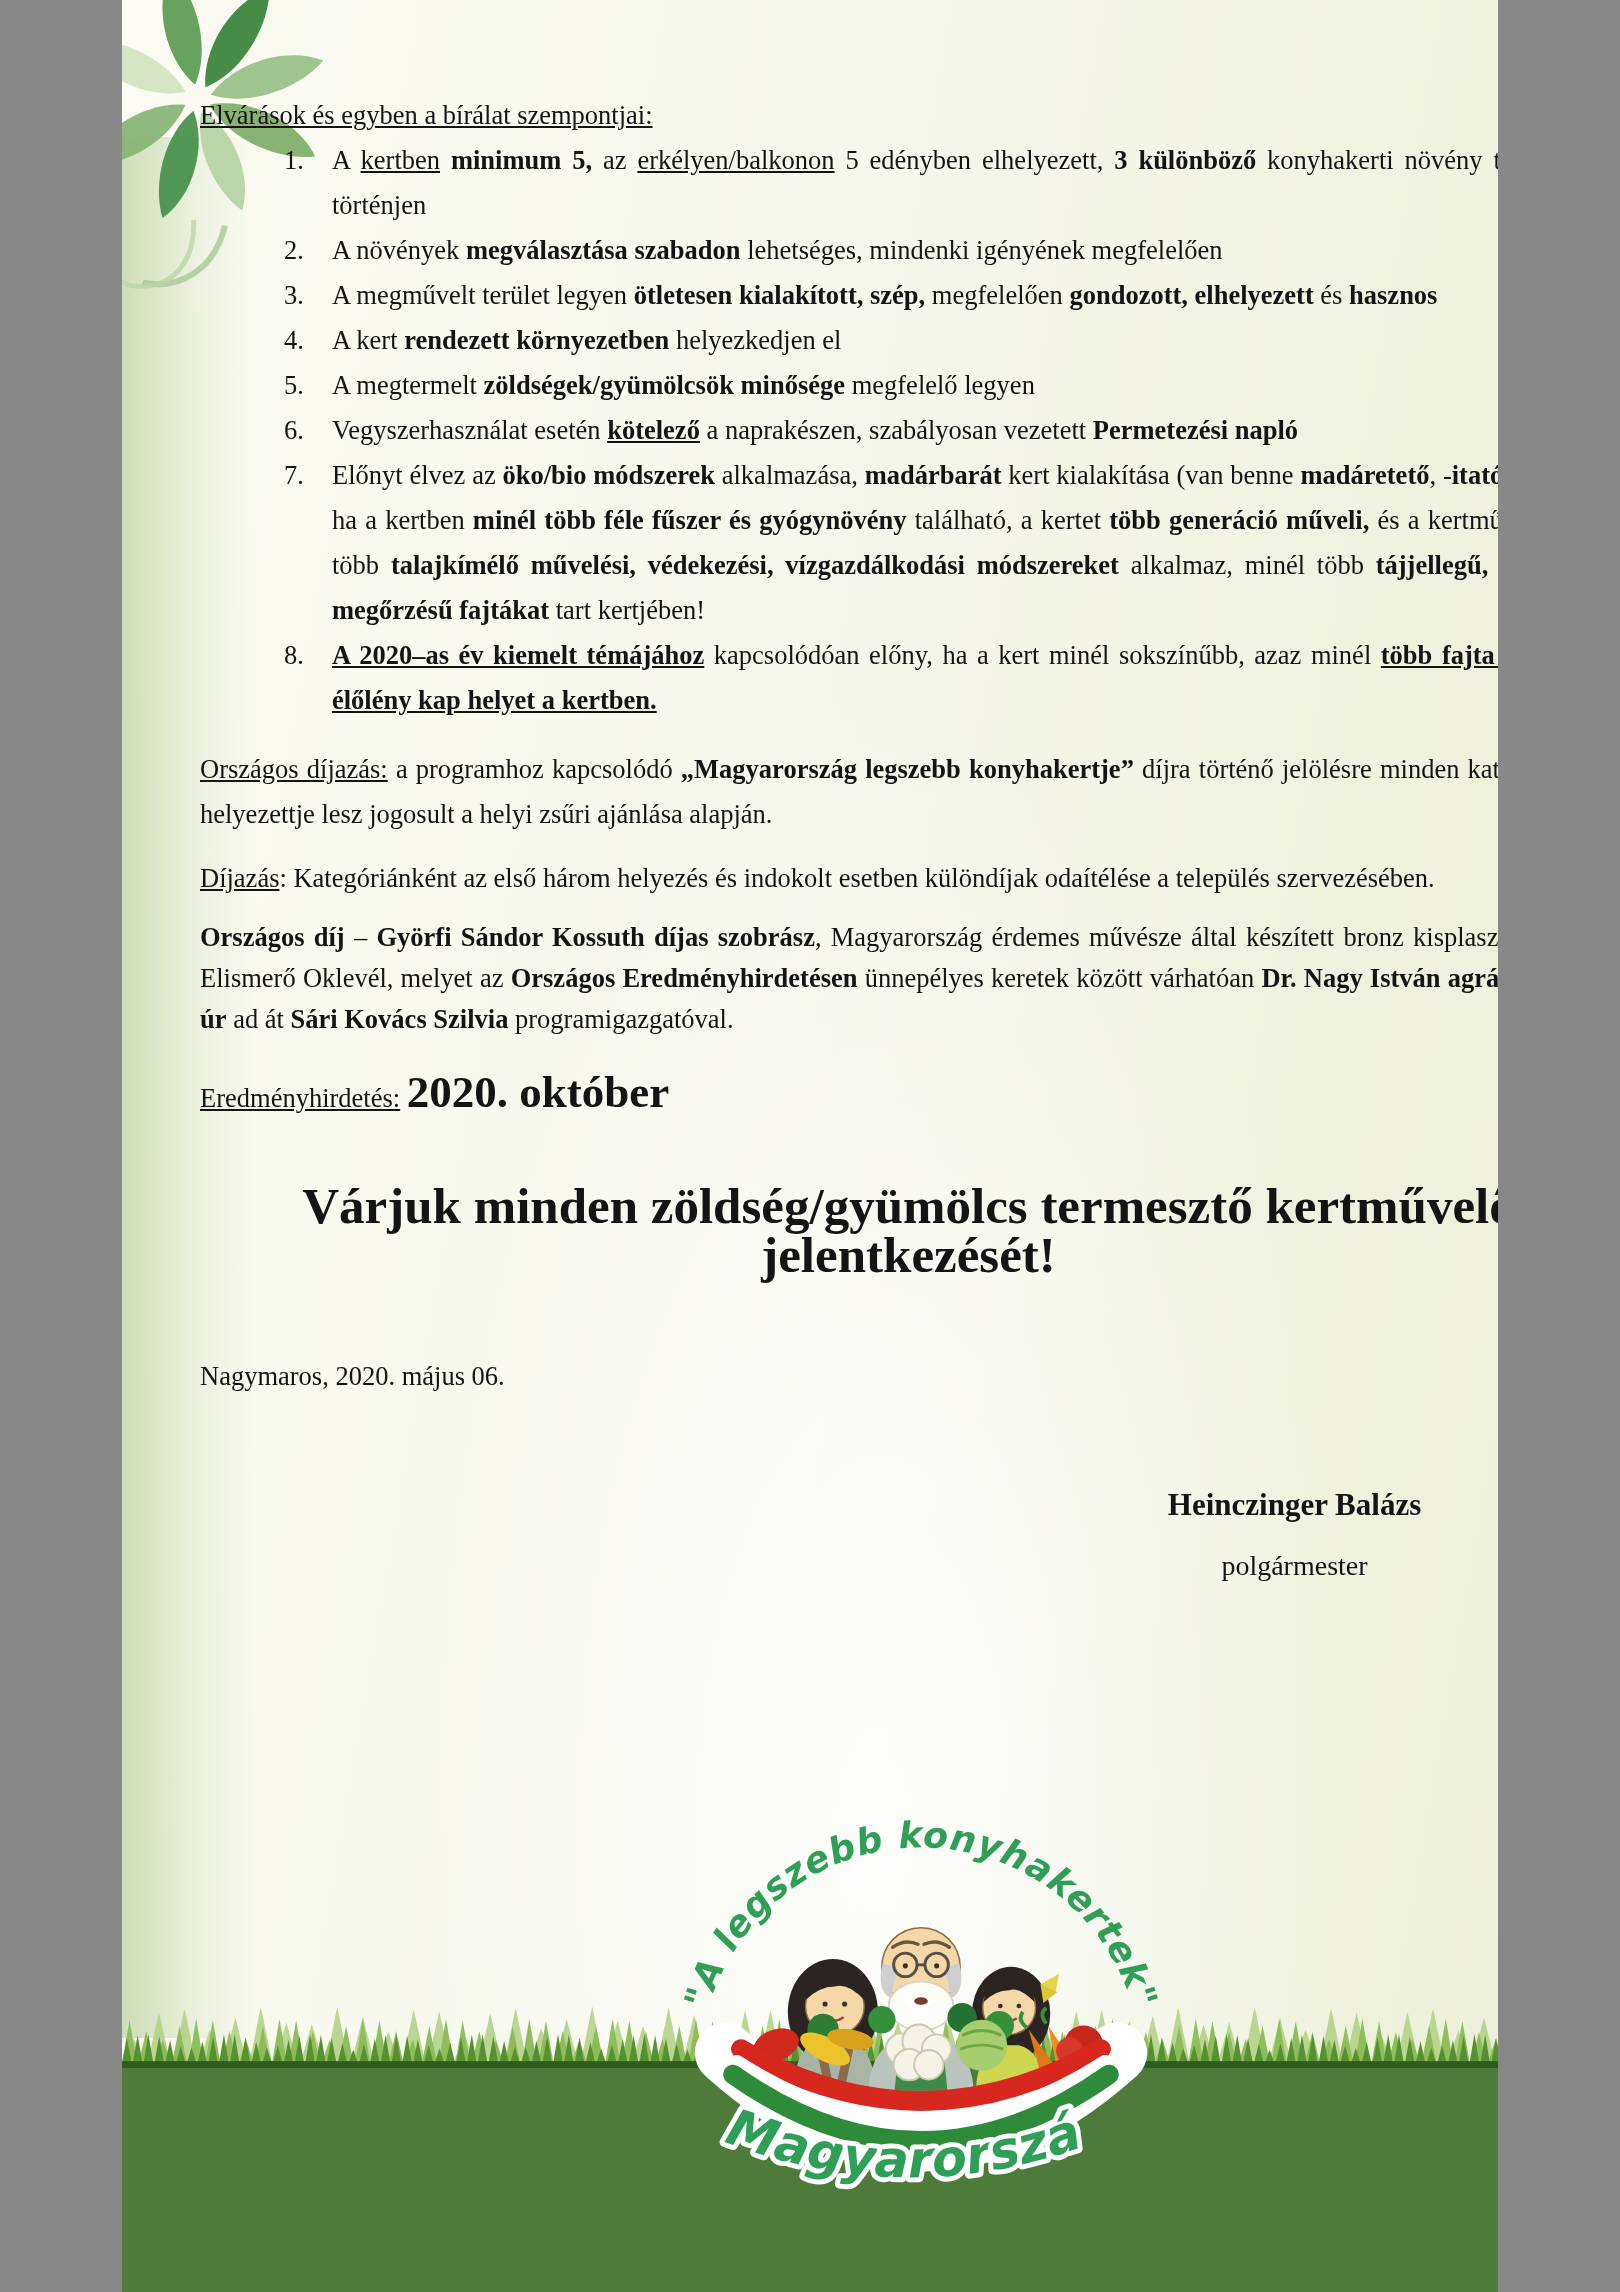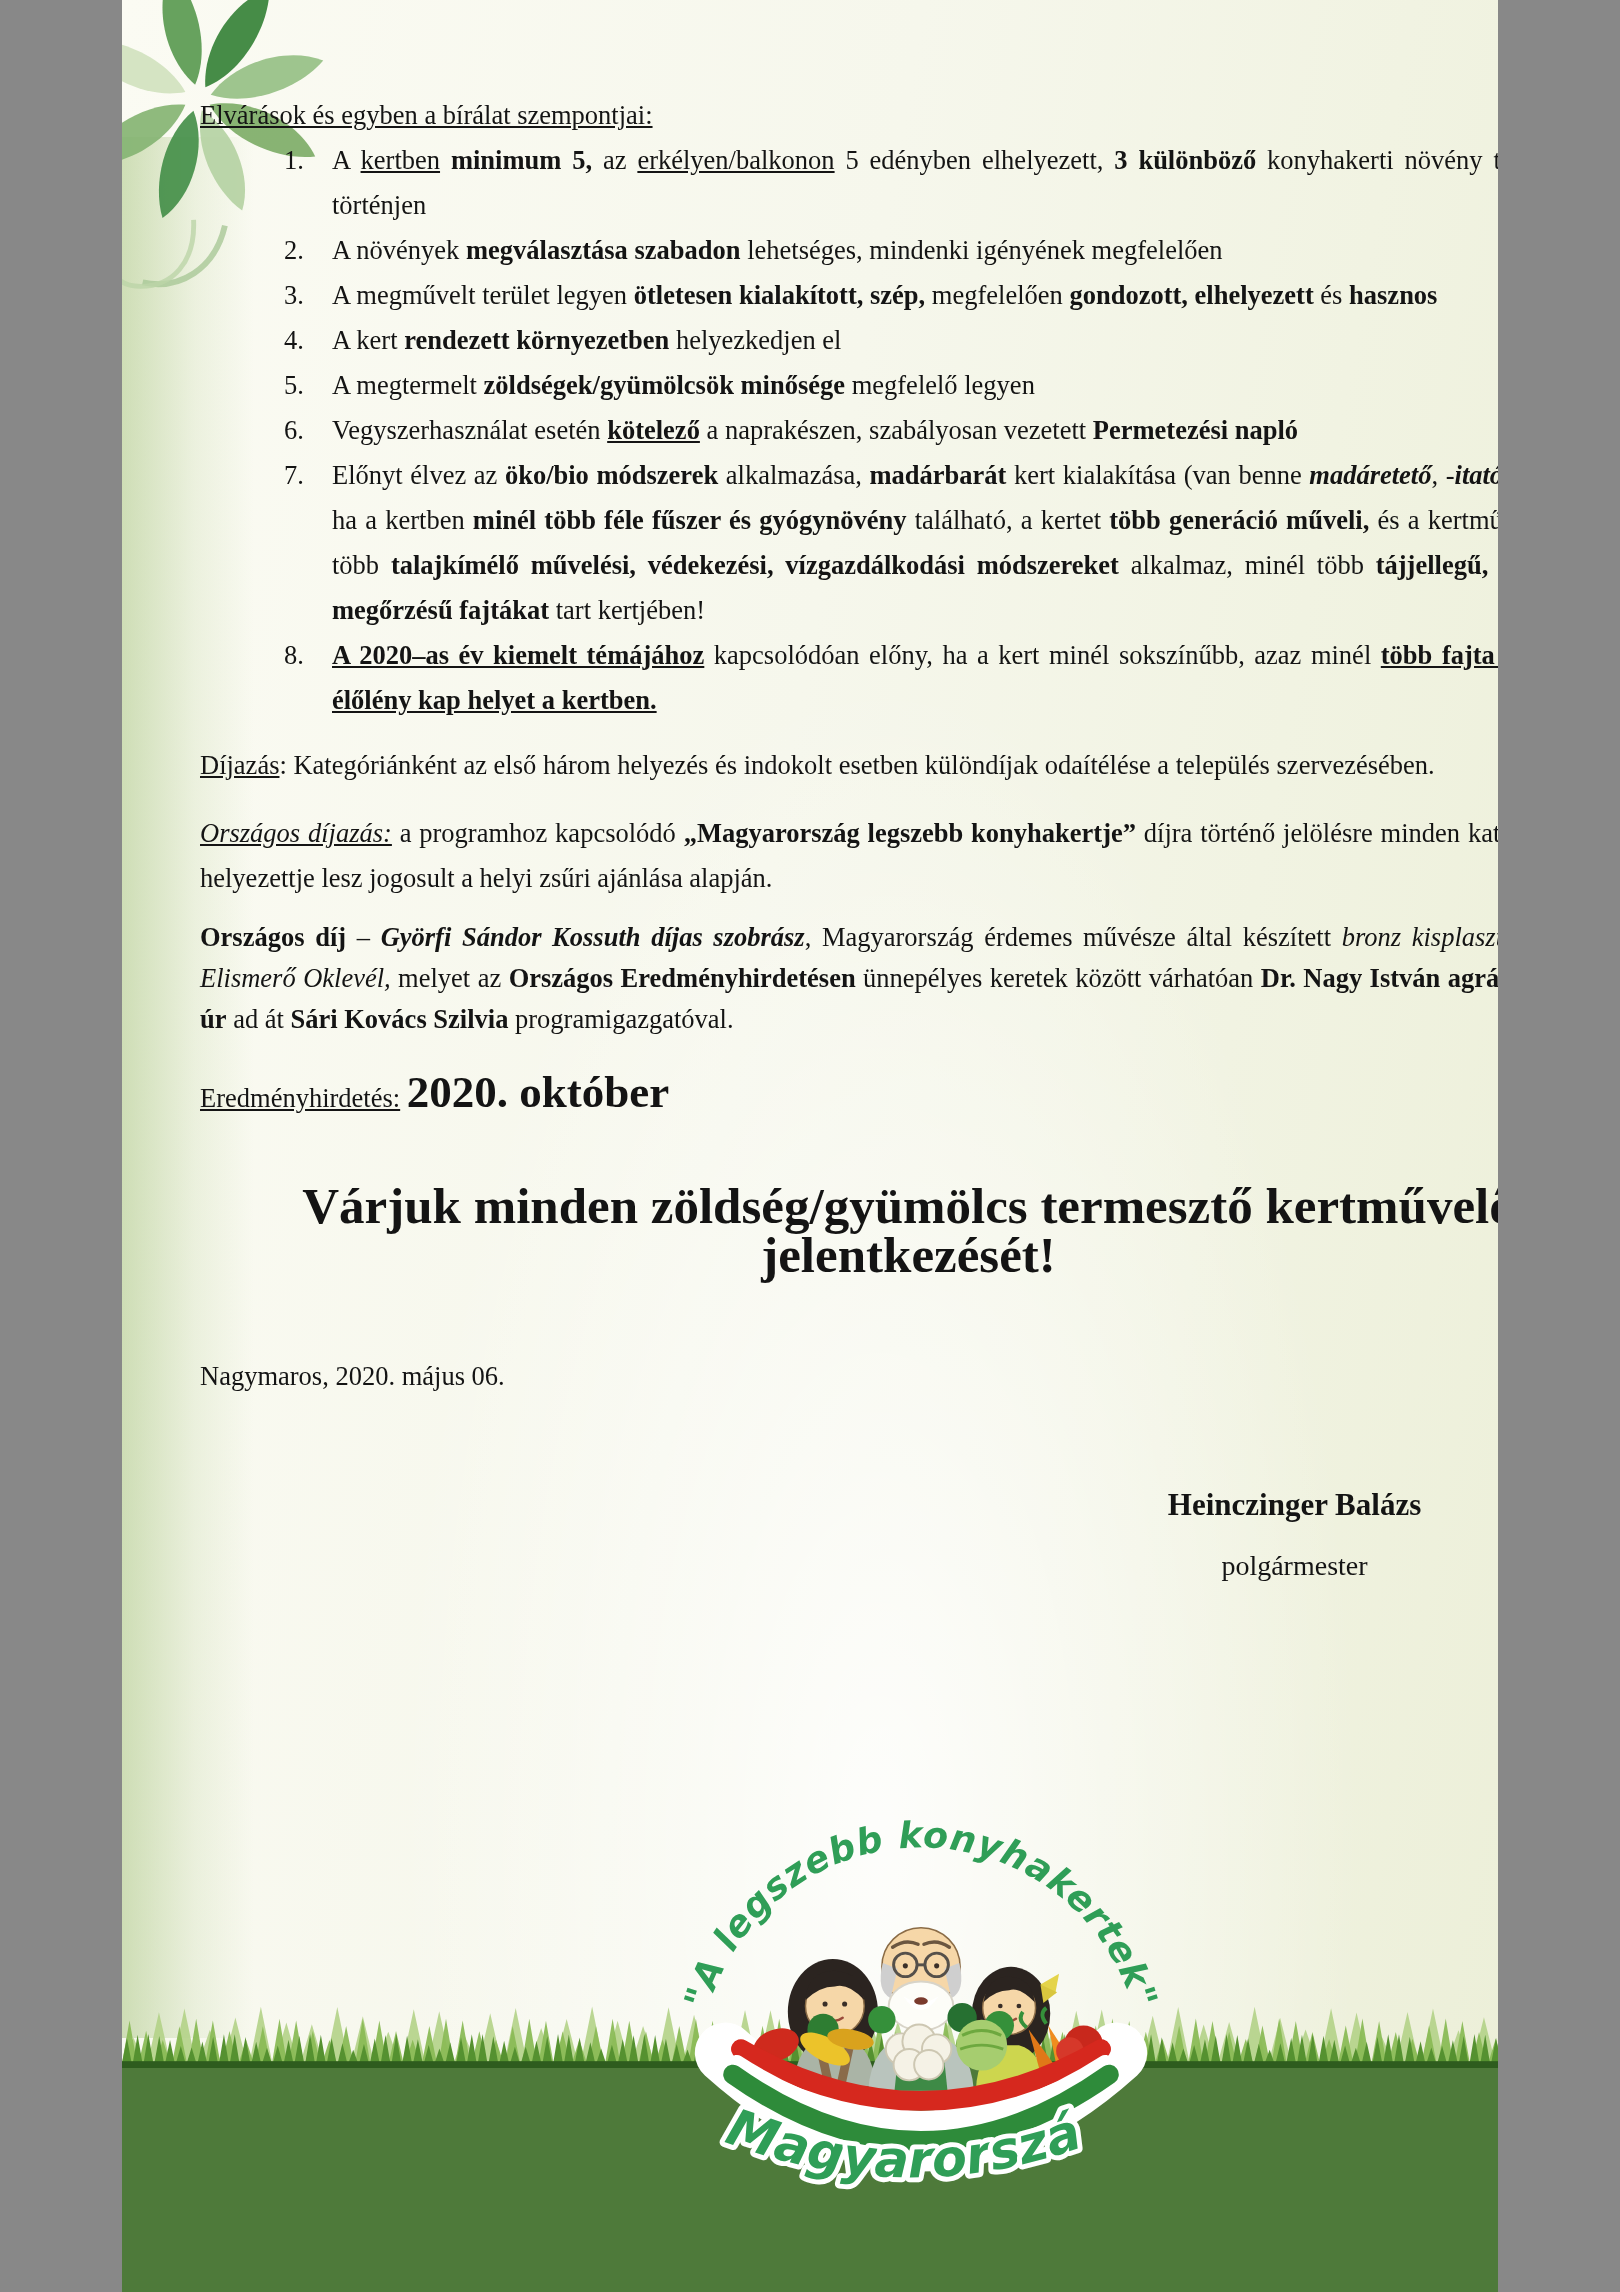--- a/index.html
+++ b/index.html
@@ -12,21 +12,21 @@
   .streak{position:absolute;left:0;top:137px;width:132px;height:1901px;z-index:1;pointer-events:none;
           background:linear-gradient(to right, rgba(170,198,132,.55), rgba(170,198,132,.18) 55%, rgba(170,198,132,0));}
   .flower-tl{position:absolute;left:-44px;top:-37px;width:333px;height:353px;z-index:1;}
   .flower-r{position:absolute;left:1458px;top:784px;width:162px;height:372px;z-index:1;}
   .grass{position:absolute;left:0;top:1990px;width:1620px;height:78px;z-index:3;}
   .band{position:absolute;left:0;top:2063px;width:1620px;height:229px;z-index:2;background:#4e7a3a;}
   .logo{position:absolute;left:554px;top:1818px;width:490px;height:421px;z-index:4;}
   
   .content{position:absolute;left:0;top:0;width:1620px;box-sizing:border-box;
            padding:93px 125px 0 78px;font-size:26.5px;line-height:45px;text-align:justify;z-index:2;}
-  .b{font-weight:bold}.i{font-style:italic}.u{text-decoration:underline}
+  .b{font-weight:bold}.i{}.u{text-decoration:underline}
   .heading{text-decoration:underline;text-align:left;}
   ol.criteria{list-style:none;margin:0;padding:0;}
   ol.criteria li{position:relative;padding-left:132px;}
   ol.criteria .num{position:absolute;left:84px;top:0;width:45px;text-align:left;}
   .para{margin:0;}
   .p-dijazas{margin-top:19.6px;}
   .p-orsz-dijazas{margin-top:23.5px;}
   .p-orsz-dij{margin-top:15.7px;line-height:41px;}
   .p-kertek{margin-top:25.5px;}
   .eredmeny{margin-top:23.5px;line-height:59px;}
@@ -83,22 +83,22 @@
         <li><span class="num">1.</span><span class="li-text"><span>A </span><span class="u">kertben</span><span> </span><span class="b">minimum 5,</span><span> az </span><span class="u">erkélyen/balkonon</span><span> 5 edényben elhelyezett, </span><span class="b">3 különböző</span><span> konyhakerti növény termesztése történjen</span></span></li>
         <li><span class="num">2.</span><span class="li-text"><span>A növények </span><span class="b">megválasztása szabadon</span><span> lehetséges, mindenki igényének megfelelően</span></span></li>
         <li><span class="num">3.</span><span class="li-text"><span>A megművelt terület legyen </span><span class="b">ötletesen kialakított, szép,</span><span> megfelelően </span><span class="b">gondozott, elhelyezett</span><span> és </span><span class="b">hasznos</span></span></li>
         <li><span class="num">4.</span><span class="li-text"><span>A kert </span><span class="b">rendezett környezetben</span><span> helyezkedjen el</span></span></li>
         <li><span class="num">5.</span><span class="li-text"><span>A megtermelt </span><span class="b">zöldségek/gyümölcsök minősége</span><span> megfelelő legyen</span></span></li>
         <li><span class="num">6.</span><span class="li-text"><span>Vegyszerhasználat esetén </span><span class="b u">kötelező</span><span> a naprakészen, szabályosan vezetett </span><span class="b">Permetezési napló</span></span></li>
         <li><span class="num">7.</span><span class="li-text"><span>Előnyt élvez az </span><span class="b">öko/bio módszerek</span><span> alkalmazása, </span><span class="b">madárbarát</span><span> kert kialakítása (van benne </span><span class="b i">madáretető</span><span>, -</span><span class="b i">itató</span><span>, és </span><span class="b i">–odú),</span><span> ha a kertben </span><span class="b">minél több féle fűszer és gyógynövény</span><span> található, a kertet </span><span class="b">több generáció műveli,</span><span> és a kertművelő minél több </span><span class="b">talajkímélő művelési, védekezési, vízgazdálkodási módszereket</span><span> alkalmaz, minél több </span><span class="b">tájjellegű, régi, saját megőrzésű fajtákat</span><span> tart kertjében!</span></span></li>
         <li><span class="num">8.</span><span class="li-text"><span class="b u">A 2020–as év kiemelt témájához</span><span> kapcsolódóan előny, ha a kert minél sokszínűbb, azaz minél </span><span class="b u">több fajta növény és élőlény kap helyet a kertben.</span></span></li>
       </ol>
 
+    <p class="para p-orsz-dijazas"><span class="i u">Országos díjazás:</span><span> a programhoz kapcsolódó </span><span class="b">„Magyarország legszebb konyhakertje”</span><span> díjra történő jelölésre minden kategória első helyezettje lesz jogosult a helyi zsűri ajánlása alapján.</span></p>
     <p class="para p-dijazas"><span class="u">Díjazás</span><span>: Kategóriánként az első három helyezés és indokolt esetben különdíjak odaítélése a település szervezésében.</span></p>
-    <p class="para p-orsz-dijazas"><span class="i u">Országos díjazás:</span><span> a programhoz kapcsolódó </span><span class="b">„Magyarország legszebb konyhakertje”</span><span> díjra történő jelölésre minden kategória első helyezettje lesz jogosult a helyi zsűri ajánlása alapján.</span></p>
     <p class="para p-orsz-dij"><span class="b">Országos díj</span><span> – </span><span class="b i">Györfi Sándor Kossuth díjas szobrász</span><span>, Magyarország érdemes művésze által készített </span><span class="i">bronz kisplasztika</span><span> és egy </span><span class="i">Elismerő Oklevél,</span><span> melyet az </span><span class="b">Országos Eredményhirdetésen</span><span> ünnepélyes keretek között várhatóan </span><span class="b">Dr. Nagy István agrárminiszter úr</span><span> ad át </span><span class="b">Sári Kovács Szilvia</span><span> programigazgatóval.</span></p>
     <p class="para eredmeny"><span class="u">Eredményhirdetés:</span><span> </span><span class="b big">2020. október</span></p>
 
     <div class="cta">Várjuk minden zöldség/gyümölcs termesztő kertművelő jelentkezését!</div>
     <div class="dateline">Nagymaros, 2020. május 06.</div>
 
     <div class="sig">
       <div class="sig-name">Heinczinger Balázs</div>
       <div class="sig-title">polgármester</div>
     </div>

